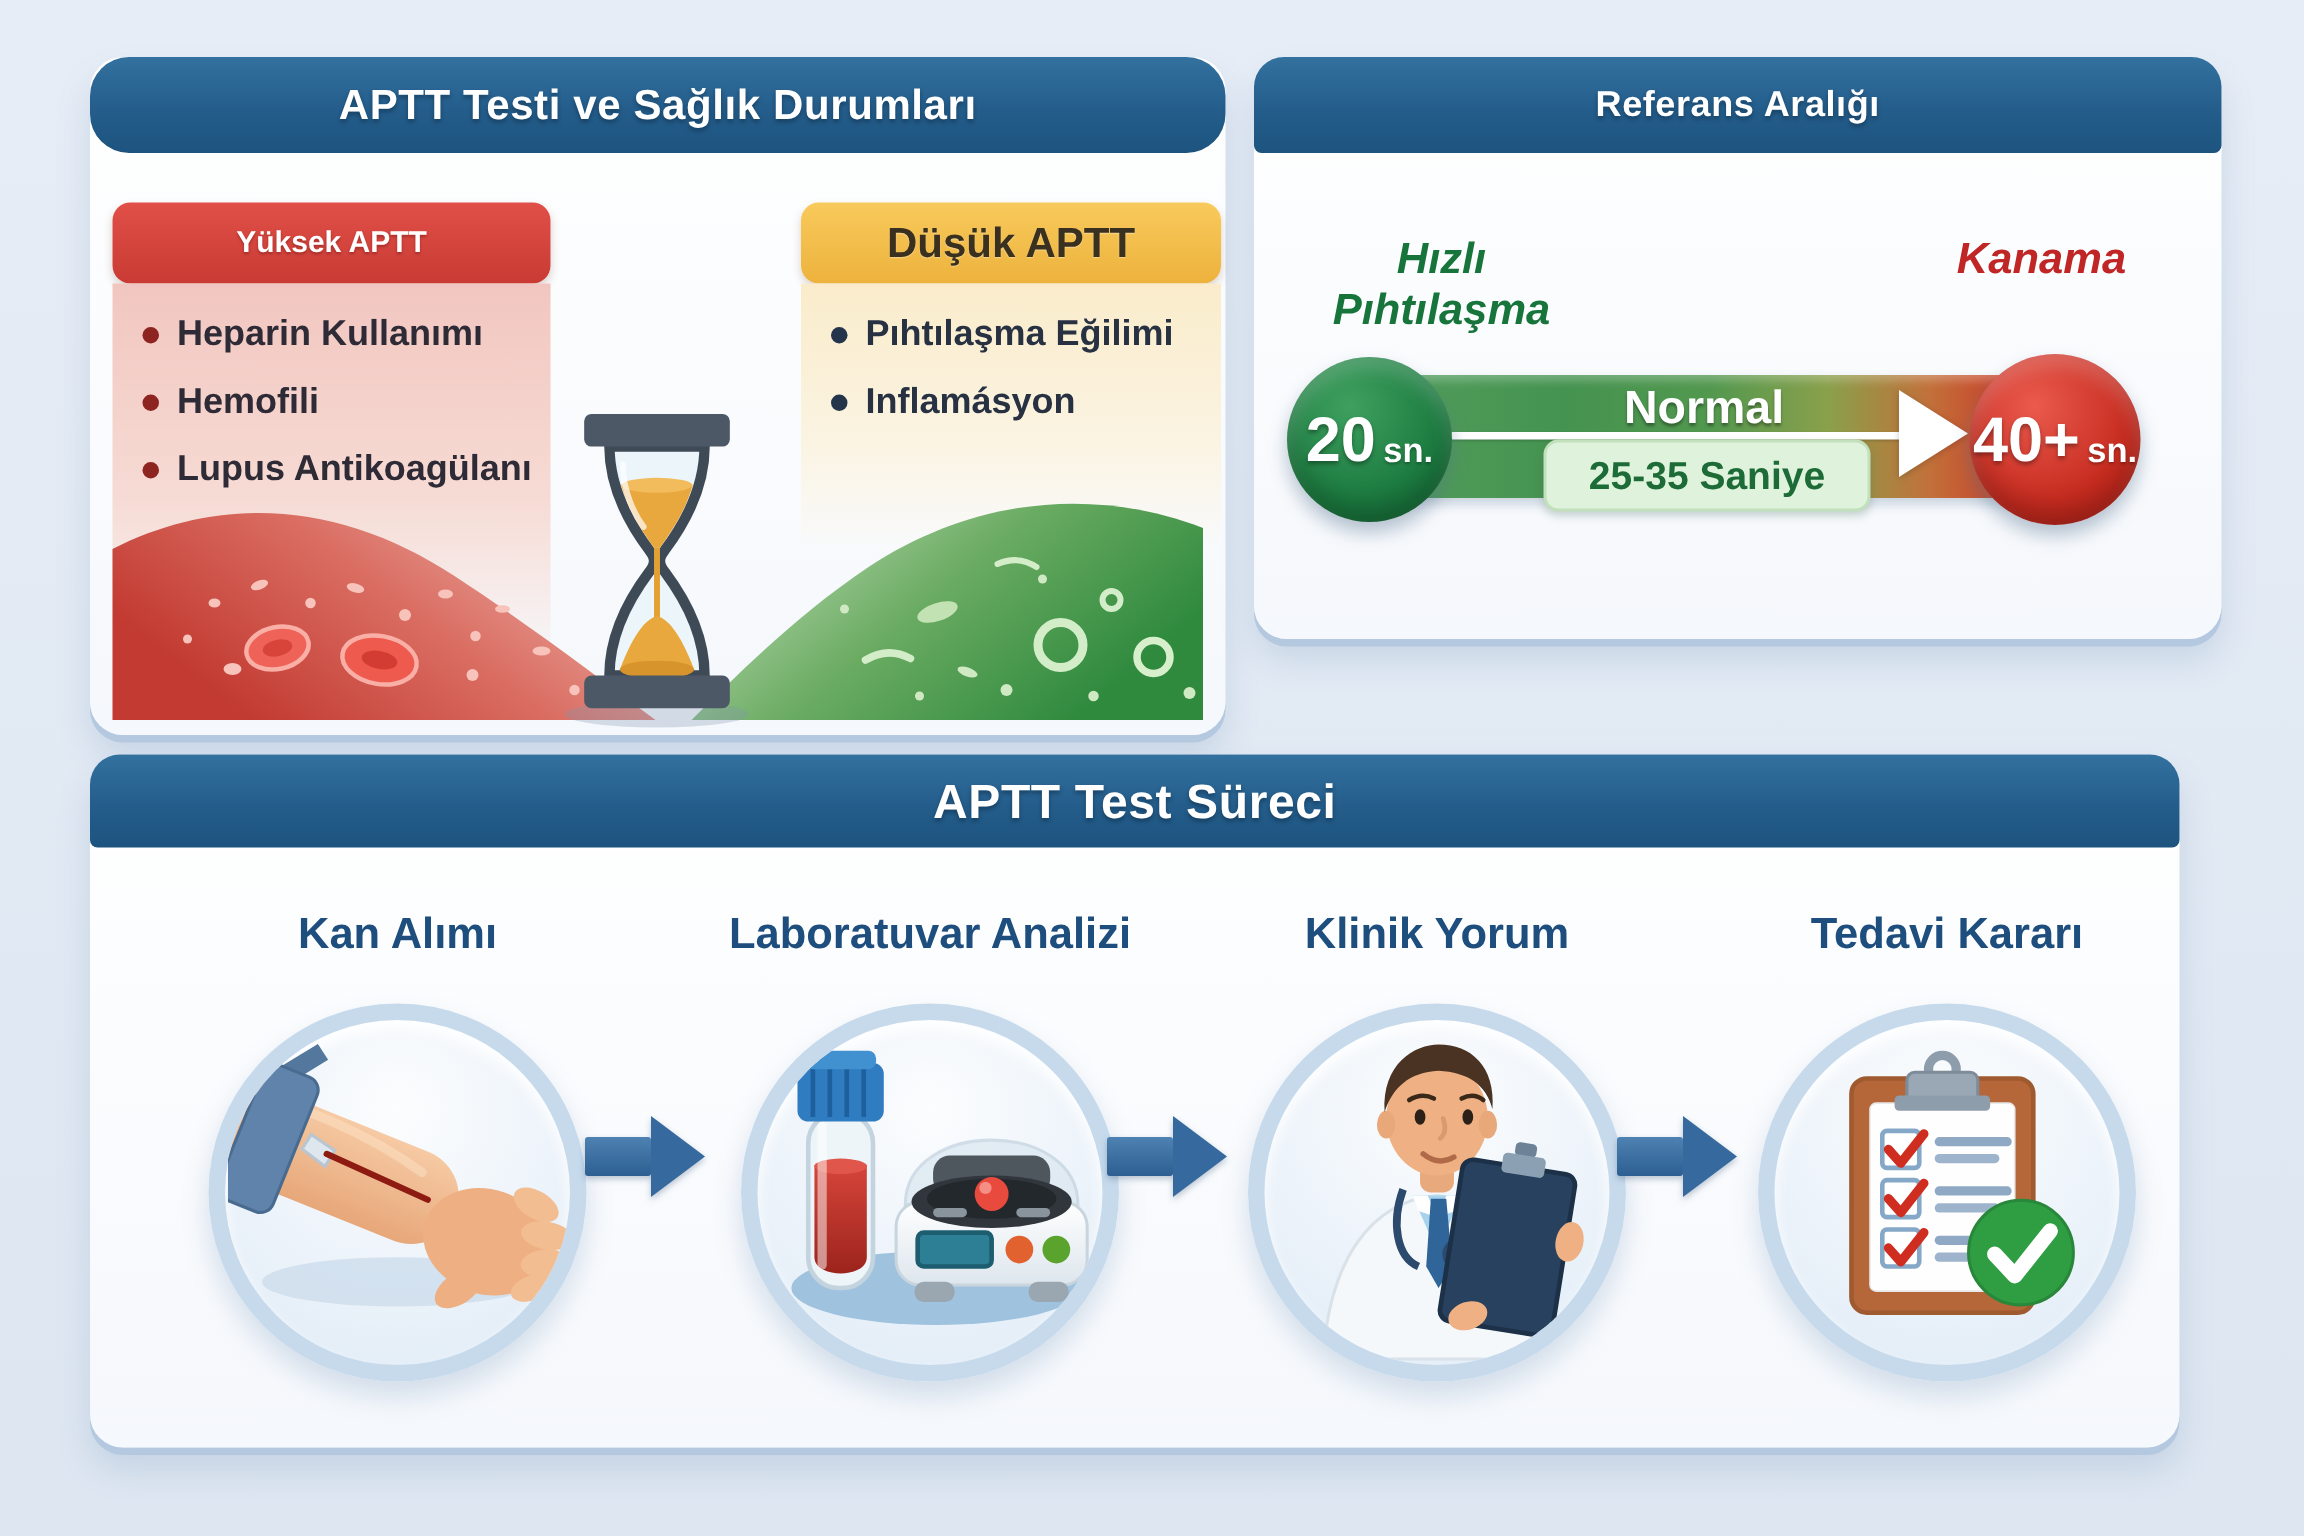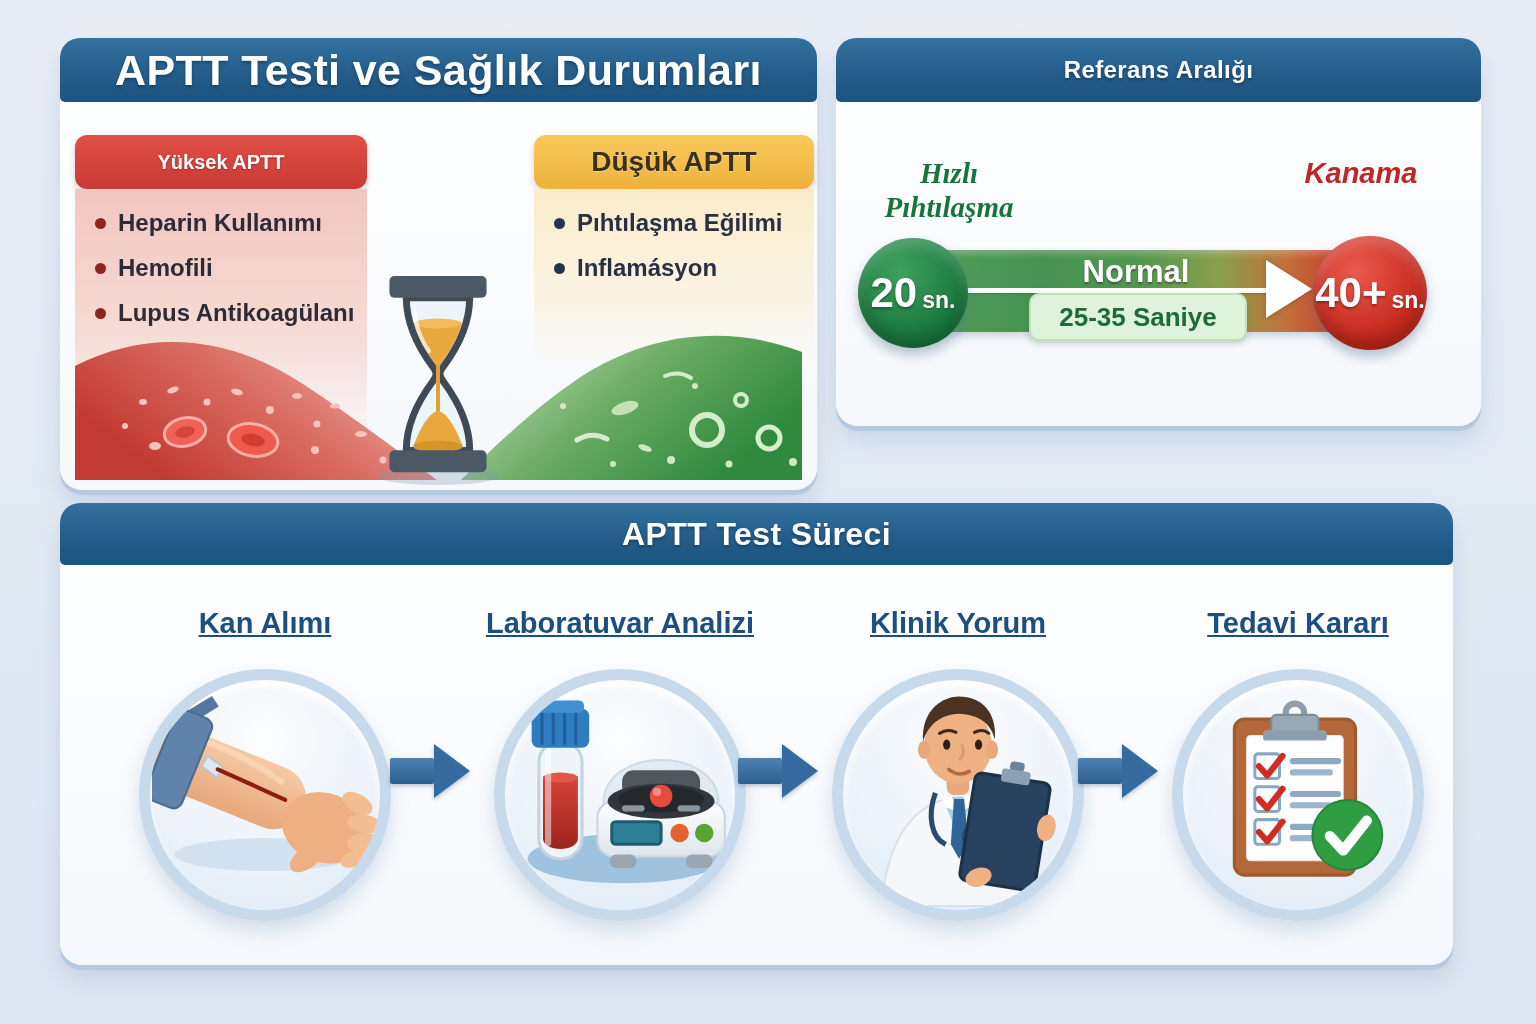--- a/index.html
+++ b/index.html
@@ -43,36 +43,36 @@
   .range-badge{position:absolute;background:#dff2dc;border:2px solid #c2e0bc;border-radius:10px;
       text-align:center;color:#1d6c37;font-weight:800;font-size:26px;box-shadow:0 3px 6px rgba(60,100,70,.25);}
   .range-circle{position:absolute;border-radius:50%;display:flex;align-items:center;justify-content:center;color:#fff;
       box-shadow:0 7px 12px rgba(80,110,140,.4), inset 0 -10px 16px rgba(0,0,0,.2), inset 0 8px 12px rgba(255,255,255,.22);}
   .range-circle.green{background:radial-gradient(circle at 38% 30%,#3ea05f,#1b7a3f 62%,#135f30);text-align:right;}
   .range-circle.red{background:radial-gradient(circle at 38% 30%,#ea5a4d,#c62b1f 62%,#a81d14);}
   .range-circle .value{font-size:42px;font-weight:800;line-height:1;text-shadow:0 2px 3px rgba(0,0,0,.35);}
   .range-circle .unit{font-size:23px;font-weight:700;margin-left:5px;margin-top:15px;text-shadow:0 1px 2px rgba(0,0,0,.3);}
 
   
-  .step-title{position:absolute;text-align:center;font-size:29px;font-weight:800;color:#1d4e7e;text-decoration:underline;}
+  .step-title{position:absolute;text-align:center;font-size:29px;font-weight:800;color:#1d4e7e;}
   .step-circle{position:absolute;width:252px;height:252px;box-sizing:border-box;border-radius:50%;
       background:radial-gradient(circle at 50% 26%,#fcfdfe,#ecf3fa 55%,#dfebf6);
       border:11px solid #c6daec;box-shadow:0 10px 18px rgba(120,150,185,.28), inset 0 6px 10px #ffffff;
       display:flex;align-items:center;justify-content:center;overflow:hidden;}
   .step-arrow{position:absolute;display:flex;align-items:center;filter:drop-shadow(0 2px 2px rgba(40,70,110,.3));}
   .step-arrow .shaft{width:44px;height:26px;background:linear-gradient(180deg,#4e82b2,#2d5f92);border-radius:2px;}
   .step-arrow .head{width:0;height:0;border-left:36px solid #36699d;border-top:27px solid transparent;border-bottom:27px solid transparent;}
 </style>
 </head>
 <body>
 
 <div class="canvas">
 
   <div class="panel" style="left:60px;top:38px;width:757px;height:452px;">
-    <div class="panel-header" style="height:64px;line-height:64px;font-size:43px;">APTT Testi ve Sağlık Durumları</div>
+    <div class="panel-header" style="height:64px;line-height:64px;font-size:28px;border-radius:26px;">APTT Testi ve Sağlık Durumları</div>
 
     <div class="cond-card high" style="left:15px;top:97px;width:292px;">
       <div class="card-head red" style="height:54px;line-height:54px;font-size:20px;">Yüksek APTT</div>
       <div class="card-body redfade" style="height:230px;">
         <div class="bullet-row">
           <span class="bullet-dot red"></span>
           <span class="bullet-label">Heparin Kullanımı</span>
         </div>
         <div class="bullet-row">
           <span class="bullet-dot red"></span>
@@ -164,21 +164,21 @@
       <ellipse cx="65" cy="178" rx="25" ry="6" fill="#d8942c"></ellipse>
       <path d="M42,40 C42,58 50,74 56,82" stroke="#ffffff" stroke-width="4" opacity="0.7" fill="none" stroke-linecap="round"></path>
       <rect x="16" y="6" width="98" height="22" rx="5" fill="#4d5866"></rect>
       <rect x="16" y="182" width="98" height="22" rx="5" fill="#4d5866"></rect>
     </svg>
   </div>
 
   <div class="panel" style="left:836px;top:38px;width:645px;height:388px;">
     <div class="panel-header" style="height:64px;line-height:64px;font-size:24px;">Referans Aralığı</div>
 
-    <div class="side-label green" style="left:8px;top:118px;width:210px;font-family:Liberation Serif, serif;">
+    <div class="side-label green" style="left:20px;top:118px;width:210px;">
       <div>Hızlı</div>
       <div>Pıhtılaşma</div>
     </div>
     <div class="side-label red" style="left:420px;top:118px;width:210px;">
       <div>Kanama</div>
     </div>
 
     <div class="range-bar" style="left:62px;top:212px;width:486px;height:82px;"></div>
     <div class="range-line" style="left:130px;top:250px;width:310px;"></div>
     <div class="range-arrowhead" style="left:430px;top:222px;"></div>

